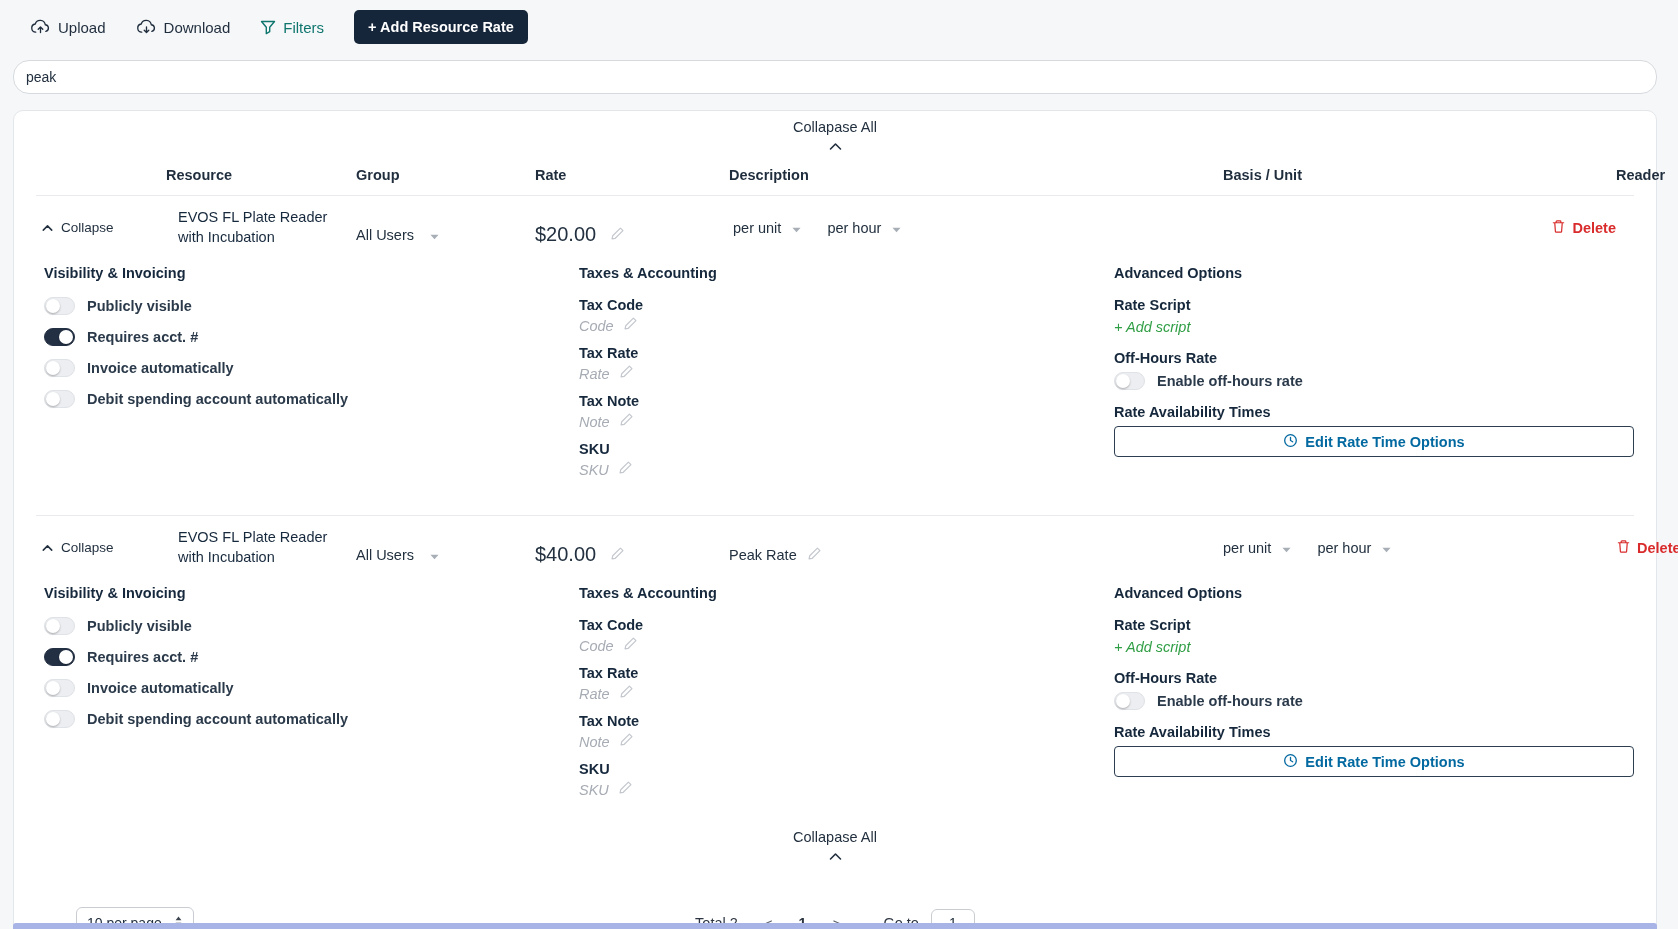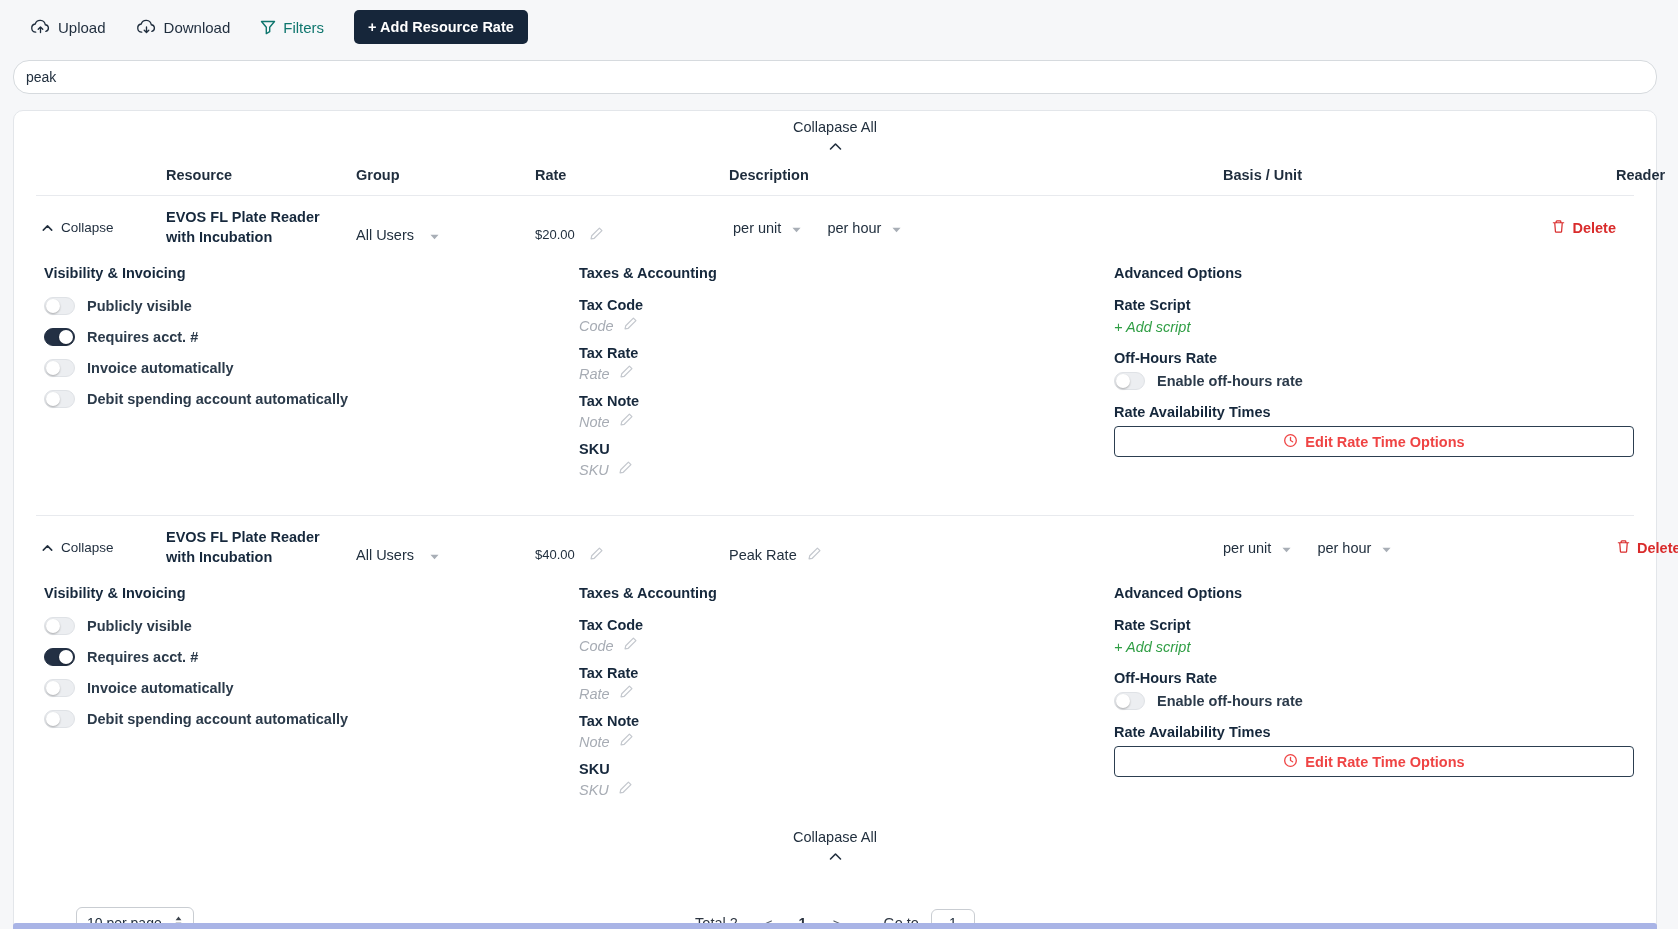--- a/index.html
+++ b/index.html
@@ -35,24 +35,24 @@
   .row-grid { display: grid; grid-template-columns: 130px 190px 145px 200px 490px 425px 1fr; align-items: center; }
   .thead { padding: 16px 0 12px; border-bottom: 1px solid #e8eaee; font-size: 14.5px; font-weight: 700; color: #1f2d3d; }
   .col-rate   { padding-left: 34px; }
   .col-desc   { padding-left: 28px; }
   .col-basis  { padding-left: 32px; }
   .col-actions { text-align: right; }
 
   .rate-row + .rate-row { border-top: 1px solid #e8eaee; }
   .row-main { padding: 12px 0; }
   .cell-collapse { display: flex; align-items: center; gap: 8px; padding-left: 6px; font-size: 13.5px; color: #1f2d3d; cursor: pointer; }
-  .cell-resource { font-weight: 700; font-size: 14.5px; line-height: 1.35; color: #16283c; max-width: 175px; }
+  .cell-resource { font-weight: 400; font-size: 14.5px; line-height: 1.35; color: #16283c; max-width: 175px; margin-left: 12px; }
   .cell-inline { display: flex; align-items: center; margin-top: 14px; }
   .cell-group { gap: 16px; font-size: 14.5px; }
-  .cell-rate { gap: 14px; font-size: 13px; }
+  .cell-rate { gap: 14px; font-size: 20px; }
   .cell-desc { gap: 10px; font-size: 14.5px; }
   .basis-pair { display: flex; align-items: center; gap: 26px; }
   .basis-select { display: flex; align-items: center; gap: 11px; font-size: 14.5px; cursor: pointer; }
   .cell-actions { display: flex; justify-content: flex-end; }
   .delete-btn { display: flex; align-items: center; gap: 6px; color: #d92b2b; font-size: 14.5px; font-weight: 600; background: none; border: none; font-family: inherit; cursor: pointer; }
 
   .caret { display: block; }
   .pencil { color: #c4c8ce; display: block; cursor: pointer; }
 
   .row-detail { display: grid; grid-template-columns: 535px 535px 1fr; padding: 6px 0 26px 8px; align-items: start; }
@@ -64,21 +64,21 @@
   .switch.on { background: #233044; border-color: #233044; }
   .switch.on .knob { left: auto; right: 1px; }
 
   .field-block { margin-bottom: 11px; }
   .field-label { font-size: 14.5px; font-weight: 700; color: #16283c; margin-bottom: 3px; }
   .field-value { display: flex; align-items: flex-end; gap: 9px; font-size: 14.5px; font-style: italic; color: #a7acb4; }
 
   .adv-label { font-size: 14.5px; font-weight: 700; color: #16283c; margin-bottom: 6px; }
   .add-script { display: flex; align-items: center; gap: 2px; color: #2f9e44; font-size: 14.5px; font-style: italic; margin-bottom: 15px; cursor: pointer; }
   .adv-gap { margin-bottom: 14px; }
-  .edit-times-btn { width: 100%; height: 31px; border: 1px solid #2c3e50; border-radius: 4px; background: #fff; display: flex; align-items: center; justify-content: center; gap: 7px; font-size: 14.5px; font-weight: 600; color: #ef4444; font-family: inherit; cursor: pointer; }
+  .edit-times-btn { width: 100%; height: 31px; border: 1px solid #2c3e50; border-radius: 4px; background: #fff; display: flex; align-items: center; justify-content: center; gap: 7px; font-size: 14.5px; font-weight: 600; color: #0369a1; font-family: inherit; cursor: pointer; }
 
   .pagination { position: relative; display: flex; align-items: center; justify-content: center; margin-top: 46px; height: 32px; }
   .per-page { position: absolute; left: 40px; top: 0; height: 31px; border: 1px solid #c9cdd2; border-radius: 6px; background: #fff; display: flex; align-items: center; gap: 12px; padding: 0 10px; font-size: 14px; color: #22303f; cursor: pointer; }
   .pag-center { display: flex; align-items: center; gap: 26px; font-size: 14.5px; color: #2b3440; }
   .pag-arrow { background: none; border: none; font-size: 15px; color: #555e68; cursor: pointer; font-family: inherit; }
   .pag-current { font-weight: 700; }
   .goto-wrap { display: flex; align-items: center; gap: 12px; margin-left: 16px; }
   .goto-input { width: 44px; height: 29px; border: 1px solid #c9cdd2; border-radius: 6px; text-align: center; font-size: 14px; font-family: inherit; color: #22303f; outline: none; }
 
   .h-scrollbar { position: absolute; bottom: 0; left: 13px; width: 1644px; height: 6px; background: #a9b4e6; border-radius: 3px 3px 0 0; }

